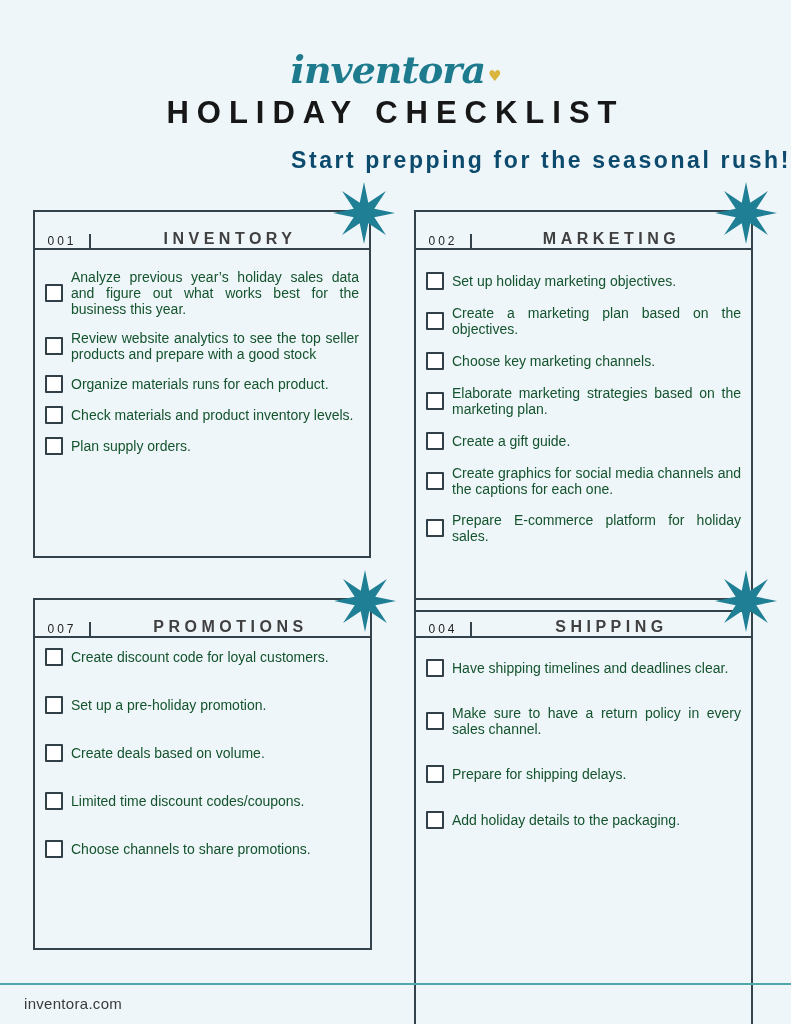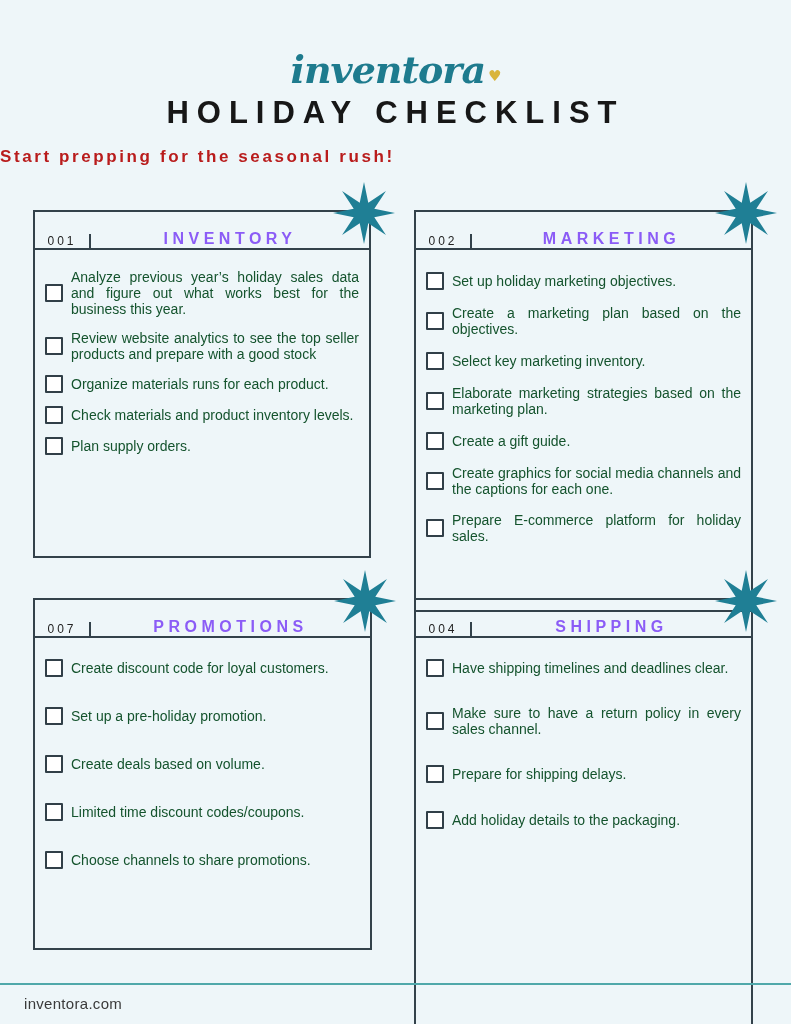--- a/index.html
+++ b/index.html
@@ -28,23 +28,23 @@
   }
 
   .title {
     position: absolute; top: 95px; left: 0; width: 100%;
     text-align: center;
     font-size: 31px; font-weight: 700; letter-spacing: 8px;
     color: #171717;
   }
   .subtitle {
     position: absolute; top: 147px; left: 0; width: 100%;
-    text-align: left;
-    font-size: 17px; font-weight: 700; letter-spacing: 2.6px;
-    color: #b91c1c;
+    text-align: right;
+    font-size: 23px; font-weight: 700; letter-spacing: 2.6px;
+    color: #0c4a6e;
   }
 
   .section-box {
     position: absolute;
     border: 2px solid #33424b;
     background: transparent;
   }
   .s0 { left: 33px;  top: 210px; width: 338px; height: 348px; }
   .s1 { left: 414px; top: 210px; width: 339px; height: 402px; }
   .s2 { left: 33px;  top: 598px; width: 339px; height: 352px; }
@@ -57,36 +57,36 @@
   .section-number {
     width: 56px; flex: 0 0 56px;
     display: flex; align-items: center; justify-content: center;
     font-size: 12px; letter-spacing: 3px; color: #222;
     border-right: 2px solid #33424b;
   }
   .section-title {
     flex: 1;
     display: flex; align-items: center; justify-content: center;
     font-size: 16px; font-weight: 700; letter-spacing: 4.5px;
-    color: #8b5cf6;
+    color: #404040;
   }
 
   .star {
     position: absolute; top: -30px; right: -26px;
     width: 62px; height: 62px;
     pointer-events: none;
   }
 
   .checklist {
     display: flex; flex-direction: column;
     padding: 19px 10px 0 10px;
   }
   .s0 .checklist { gap: 13px; }
   .s1 .checklist { gap: 15px; padding-top: 22px; }
-  .s2 .checklist { gap: 30px; padding-top: 21px; }
+  .s2 .checklist { gap: 30px; padding-top: 10px; }
   .s3 .checklist { gap: 28px; padding-top: 21px; }
 
   .check-item { display: flex; align-items: center; }
   .checkbox {
     width: 18px; height: 18px; flex: 0 0 18px;
     border: 2px solid #313f48; background: #ffffff;
     border-radius: 1px; margin-right: 8px;
     cursor: pointer;
   }
   .check-label {
@@ -169,21 +169,21 @@
     <span class="check-label">Set up holiday marketing objectives.</span>
   </div>
 
   <div class="check-item">
     <span class="checkbox"></span>
     <span class="check-label">Create a marketing plan based on the objectives.</span>
   </div>
 
   <div class="check-item">
     <span class="checkbox"></span>
-    <span class="check-label">Select key marketing inventory.</span>
+    <span class="check-label">Choose key marketing channels.</span>
   </div>
 
   <div class="check-item">
     <span class="checkbox"></span>
     <span class="check-label">Elaborate marketing strategies based on the marketing plan.</span>
   </div>
 
   <div class="check-item">
     <span class="checkbox"></span>
     <span class="check-label">Create a gift guide.</span>

